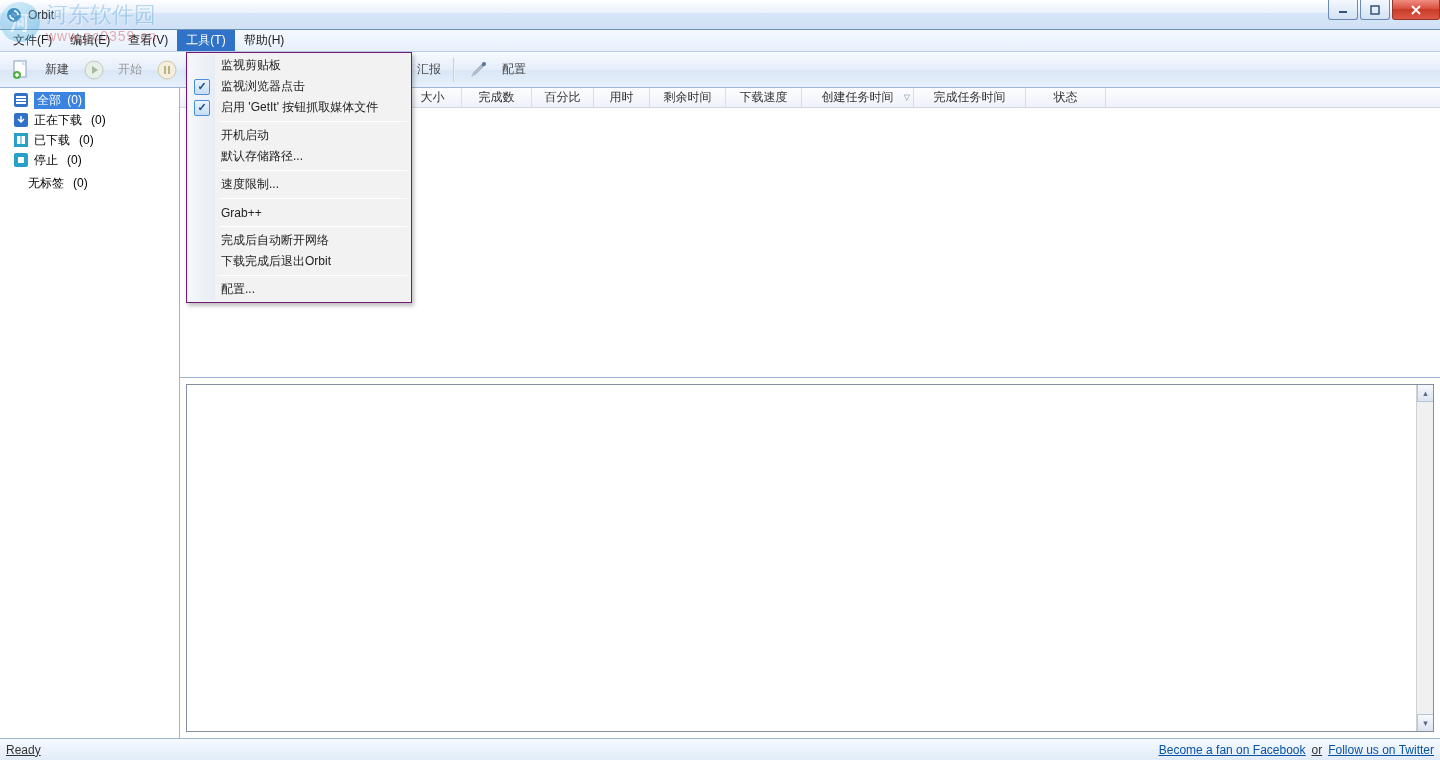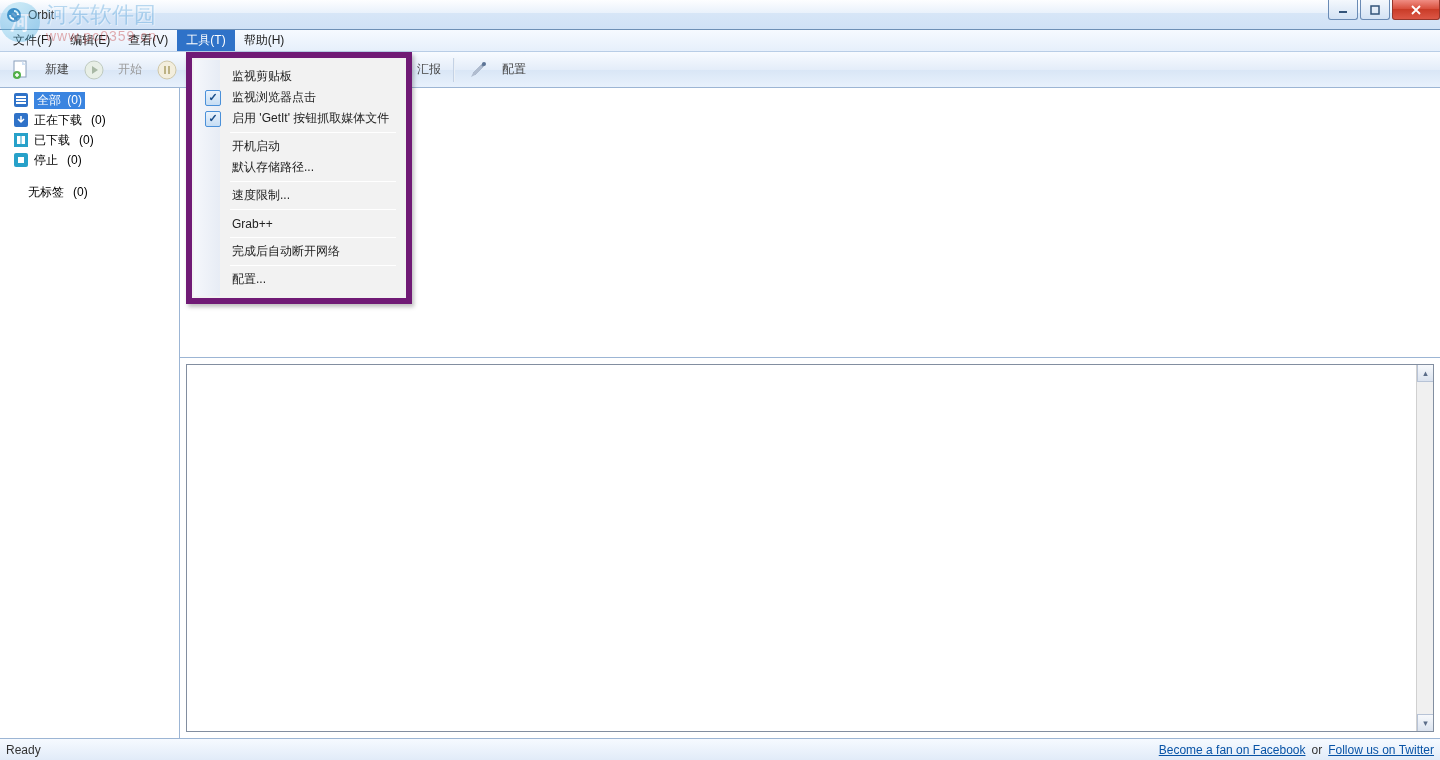--- a/index.html
+++ b/index.html
@@ -33,44 +33,44 @@
 .tool-icon { width: 22px; height: 22px; display: flex; align-items: center; justify-content: center; }
 .tool-sep { width: 2px; height: 24px; background: linear-gradient(to right, #b0c3dc, #fff); margin: 0 4px; }
 .tool-btn.right { margin-left: 200px; } 
 
 
 .body-area { display: flex; height: calc(100% - 30px - 22px - 36px - 22px); }
 .sidebar { width: 180px; border-right: 1px solid #9cb5d4; background: #fff; font-size: 12px; padding-top: 2px; }
 .side-item { height: 20px; display: flex; align-items: center; gap: 6px; padding: 0 4px 0 14px; cursor: pointer; }
 .side-item.selected .label { background: #3a84e0; color: #fff; padding: 0 3px; }
 .side-icon { width: 14px; height: 14px; display: flex; align-items: center; justify-content: center; border-radius: 2px; }
-.side-item.tag { padding-left: 28px; margin-top: 12px; }
+.side-item.tag { padding-left: 28px; margin-top: 3px; }
 .side-item .count { margin-left: 3px; }
 
 
 .main { flex: 1; display: flex; flex-direction: column; }
 .col-headers { height: 20px; border-bottom: 1px solid #d0d8e4; background: linear-gradient(to bottom, #fdfdfe, #eef2f9); display: flex; font-size: 12px; color: #333; }
 .col { border-right: 1px solid #d9dfea; display: flex; align-items: center; justify-content: center; padding: 0 4px; position: relative; }
 .col .sort { position:absolute; right:3px; font-size:8px; color:#7a8aa5;}
 .list-area { flex: 0 0 270px; background: #fff; border-bottom: 1px solid #9cb5d4; }
 .bottom-pane { flex: 1; margin: 6px; border: 1px solid #828ea0; background: #fff; position: relative; }
 .bottom-pane .scroll-track { position: absolute; right: 0; top: 0; bottom: 0; width: 17px; background: #f0f0f0; border-left: 1px solid #d0d0d0; }
 .scroll-btn { height: 17px; background: linear-gradient(to bottom,#f7f9fc,#dbe3ef); border:1px solid #b7c3d6; display:flex;align-items:center;justify-content:center;font-size:9px;color:#5b6d89;}
 .scroll-btn.up{border-top:none;border-right:none;}
 .scroll-btn.down{position:absolute;bottom:0;left:0;right:0;border-bottom:none;border-right:none;}
 
 
-.dropdown { position: absolute; top: 52px; left: 186px; width: 226px; background: #f2f2f2; border: 6px solid #701a75; box-shadow: 2px 3px 4px rgba(0,0,0,0.25); font-size: 12px; z-index: 500; padding: 8px; }
+.dropdown { position: absolute; top: 52px; left: 186px; width: 226px; background: #f2f2f2; border: 1px solid #701a75; box-shadow: 2px 3px 4px rgba(0,0,0,0.25); font-size: 12px; z-index: 500; padding: 2px; }
 .dd-gutter { position:absolute; left:2px; top:2px; bottom:2px; width:26px; background:linear-gradient(to right,#f5f7fb,#e7ecf5); }
 .dd-item { position: relative; height: 21px; display: flex; align-items: center; padding-left: 32px; cursor: pointer; color: #222; }
 .dd-sep { height: 1px; margin: 3px 2px 3px 30px; background: #c7c7c7; border-bottom: 1px solid #fff; position: relative; }
 .dd-check { position: absolute; left: 5px; width: 16px; height: 16px; border: 1px solid #4a90d9; background: linear-gradient(to bottom,#eaf3fc,#c6ddf4); border-radius: 2px; display: flex; align-items: center; justify-content: center; color: #1b4f8a; font-size: 11px; font-weight: bold; }
 
 
-.statusbar { height: 22px; background: linear-gradient(to bottom, #f6faff, #e1ebf8); border-top: 1px solid #9cb5d4; display: flex; align-items: center; padding: 3px 6px; font-size: 12px; color: #333; }
+.statusbar { height: 22px; background: linear-gradient(to bottom, #f6faff, #e1ebf8); border-top: 1px solid #9cb5d4; display: flex; align-items: center; padding: 3px 6px; font-size: 12px; color: #333; text-decoration: underline; }
 .statusbar .spacer { flex: 1; }
 .statusbar a { color: #0853a6; text-decoration: underline; cursor: pointer; }
 .statusbar .or { margin: 5px 6px; color: #333; }
 
 
 .ic-all{background:#2f72c8;} .ic-dl{background:#2f72c8;} .ic-done{background:#27a1c9;border-radius:0;} .ic-stop{background:#27a1c9;}
 </style>
 </head>
 <body>
 
@@ -208,20 +208,37 @@
       <span>停止</span>
       <span class="count">(0)</span>
     </div>
     <div class="side-item tag">
       <span>无标签</span>
       <span class="count">(0)</span>
     </div>
   </div>
 
   <div class="main">
+    <div class="col-headers">
+      <div class="col" style="width:24px"></div>
+      <div class="col" style="width:200px;justify-content:flex-start;"></div>
+      <div class="col" style="width:58px">大小</div>
+      <div class="col" style="width:70px">完成数</div>
+      <div class="col" style="width:62px">百分比</div>
+      <div class="col" style="width:56px">用时</div>
+      <div class="col" style="width:76px">剩余时间</div>
+      <div class="col" style="width:76px">下载速度</div>
+      <div class="col" style="width:112px">
+          <span>创建任务时间</span>
+          <span class="sort">▽</span>
+        </div>
+      <div class="col" style="width:112px">完成任务时间</div>
+      <div class="col" style="width:80px">状态</div>
+      <div class="col" style="flex:1;border-right:none"></div>
+    </div>
     <div class="list-area"></div>
     <div class="bottom-pane">
       <div class="scroll-track">
         <div class="scroll-btn up">▴</div>
         <div class="scroll-btn down">▾</div>
       </div>
     </div>
   </div>
 </div>
 
@@ -259,18 +276,21 @@
         <span>速度限制...</span>
       </div>
       <div class="dd-sep"></div>
       <div class="dd-item">
         <span>Grab++</span>
       </div>
       <div class="dd-sep"></div>
       <div class="dd-item">
         <span>完成后自动断开网络</span>
       </div>
+      <div class="dd-item">
+        <span>下载完成后退出Orbit</span>
+      </div>
       <div class="dd-sep"></div>
       <div class="dd-item">
         <span>配置...</span>
       </div>
     </div>
 </div>
 
 </body></html>

